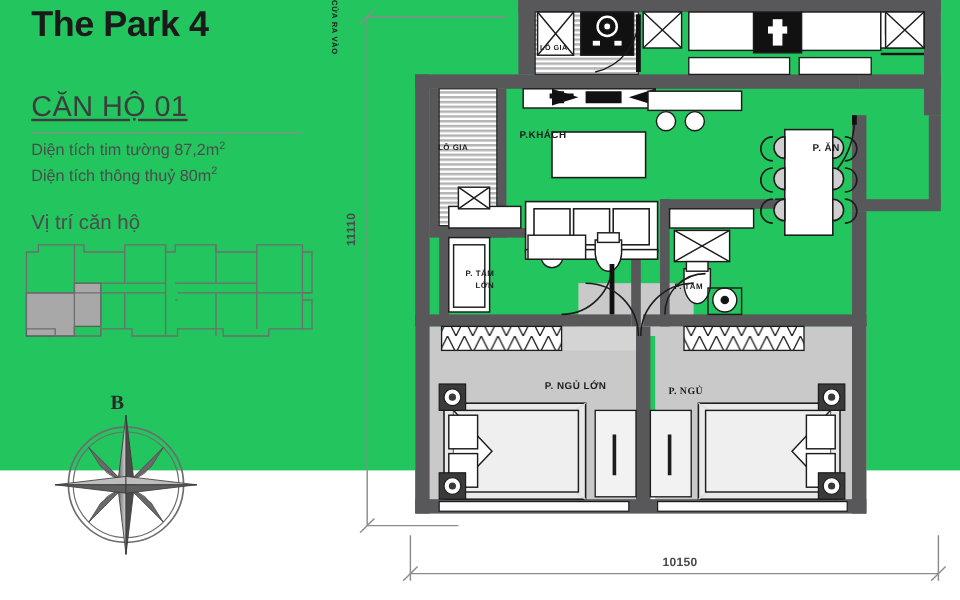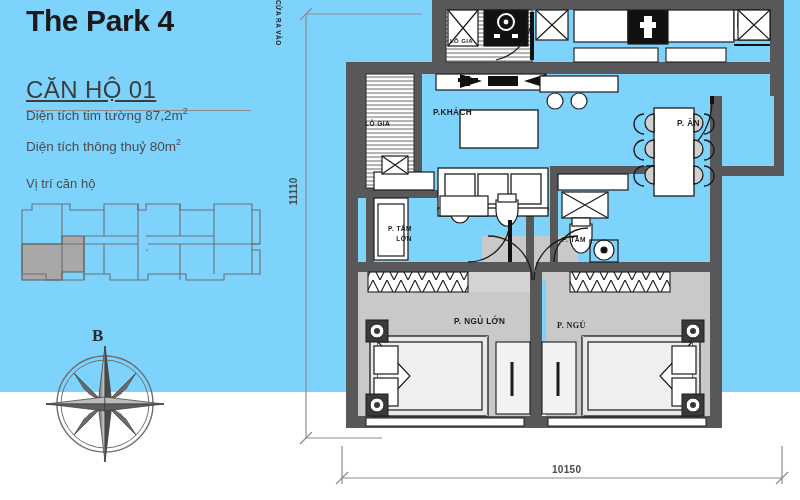--- a/index.html
+++ b/index.html
@@ -1,30 +1,30 @@
 <!DOCTYPE html>
 <html><head>
 <meta charset="utf-8">
 <style>
   html,body{margin:0;padding:0;background:#ffffff;}
   body{width:800px;height:500px;overflow:hidden;
        font-family:"Liberation Sans","DejaVu Sans",sans-serif;color:#231f20;}
-  #page{position:relative;width:800px;height:392px;background:#7dd3fc;}
+  #page{position:relative;width:800px;height:392px;background:#22c55e;}
 
   
   #info{position:absolute;left:0;top:0;width:282px;height:500px;}
   #project-title{position:absolute;left:26px;top:4px;font-size:30px;font-weight:bold;
       letter-spacing:-.4px;color:#1a1a1a;white-space:nowrap;}
   #unit-title{position:absolute;left:26px;top:76px;font-size:24px;font-weight:400;
       letter-spacing:.4px;color:#3d3d3d;white-space:nowrap;text-decoration:underline;}
   #title-rule{position:absolute;left:26px;top:110px;width:225px;height:1px;background:#8c8c8c;}
-  #area-1{position:absolute;left:26px;top:106px;font-size:13.5px;color:#4c4c4c;white-space:nowrap;}
+  #area-1{position:absolute;left:26px;top:116px;font-size:13.5px;color:#4c4c4c;white-space:nowrap;}
   #area-2{position:absolute;left:26px;top:137px;font-size:13.5px;color:#4c4c4c;white-space:nowrap;}
   .sup{font-size:9px;vertical-align:super;}
-  #loc-label{position:absolute;left:26px;top:176px;font-size:13px;color:#4c4c4c;white-space:nowrap;}
+  #loc-label{position:absolute;left:26px;top:176px;font-size:17px;color:#4c4c4c;white-space:nowrap;}
   #keyplan{position:absolute;left:18px;top:198px;width:246px;height:88px;}
   #compass-wrap{position:absolute;left:30px;top:326px;width:150px;height:150px;}
   #compass-letter{position:absolute;left:92px;top:326px;font-size:17px;font-family:"Liberation Serif","DejaVu Serif",serif;
       font-weight:bold;color:#2a2a2a;}
 
   
   #plan{position:absolute;left:282px;top:0;width:518px;height:500px;}
   #plansvg{position:absolute;left:0;top:0;}
 
   

